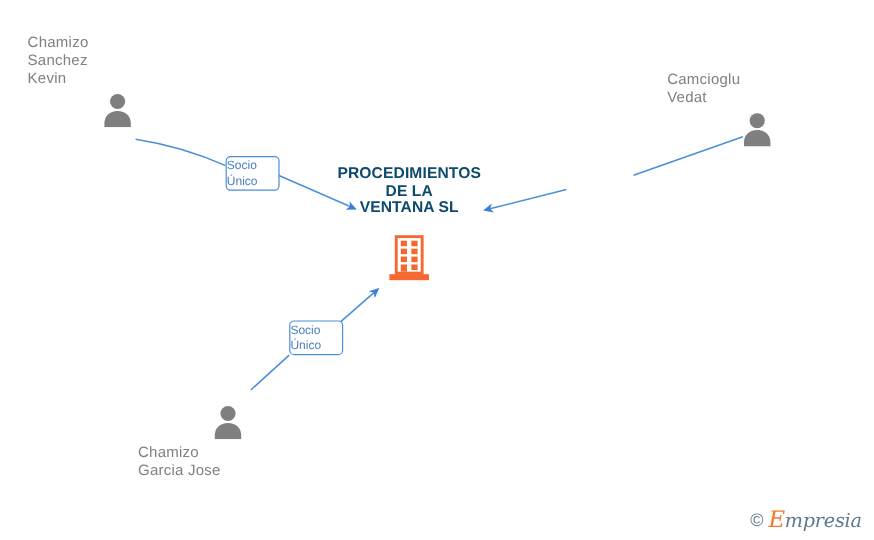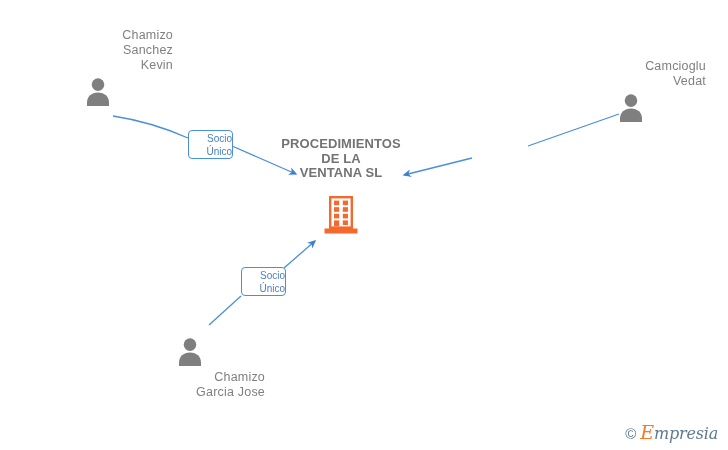--- a/index.html
+++ b/index.html
@@ -20,21 +20,21 @@
     left: 0;
     top: 0;
     width: 728px;
     height: 450px;
   }
 
   
   .person {
     position: absolute;
     width: 150px;
-    text-align: right;
+    text-align: left;
   }
   .person .pname {
     color: #808080;
     font-size: 12.5px;
     line-height: 15px;
     letter-spacing: 0.2px;
     white-space: pre-line;
   }
   .person .avatar {
     display: block;
@@ -43,21 +43,21 @@
   .person.below .avatar { margin-bottom: 4px; }
   .person.above .avatar { margin-top: 3px; }
 
   
   #company {
     position: absolute;
     width: 190px;
     text-align: center;
   }
   #company .cname {
-    color: #737373;
+    color: #0c4a6e;
     font-size: 13px;
     font-weight: bold;
     line-height: 14.5px;
     letter-spacing: 0.1px;
     white-space: pre-line;
   }
   #company .bldg {
     display: block;
     margin: 14px auto 0 auto;
   }
@@ -65,21 +65,21 @@
   
   .edge-label {
     position: absolute;
     box-sizing: border-box;
     border: 1px solid #4a90d9;
     border-radius: 4px;
     background: #ffffff;
     color: #4a7fc1;
     font-size: 10px;
     line-height: 12.5px;
-    text-align: right;
+    text-align: left;
     padding-top: 2px;
     white-space: pre-line;
     z-index: 5;
   }
 
   
   #watermark {
     position: absolute;
     right: 10px;
     bottom: 8px;

